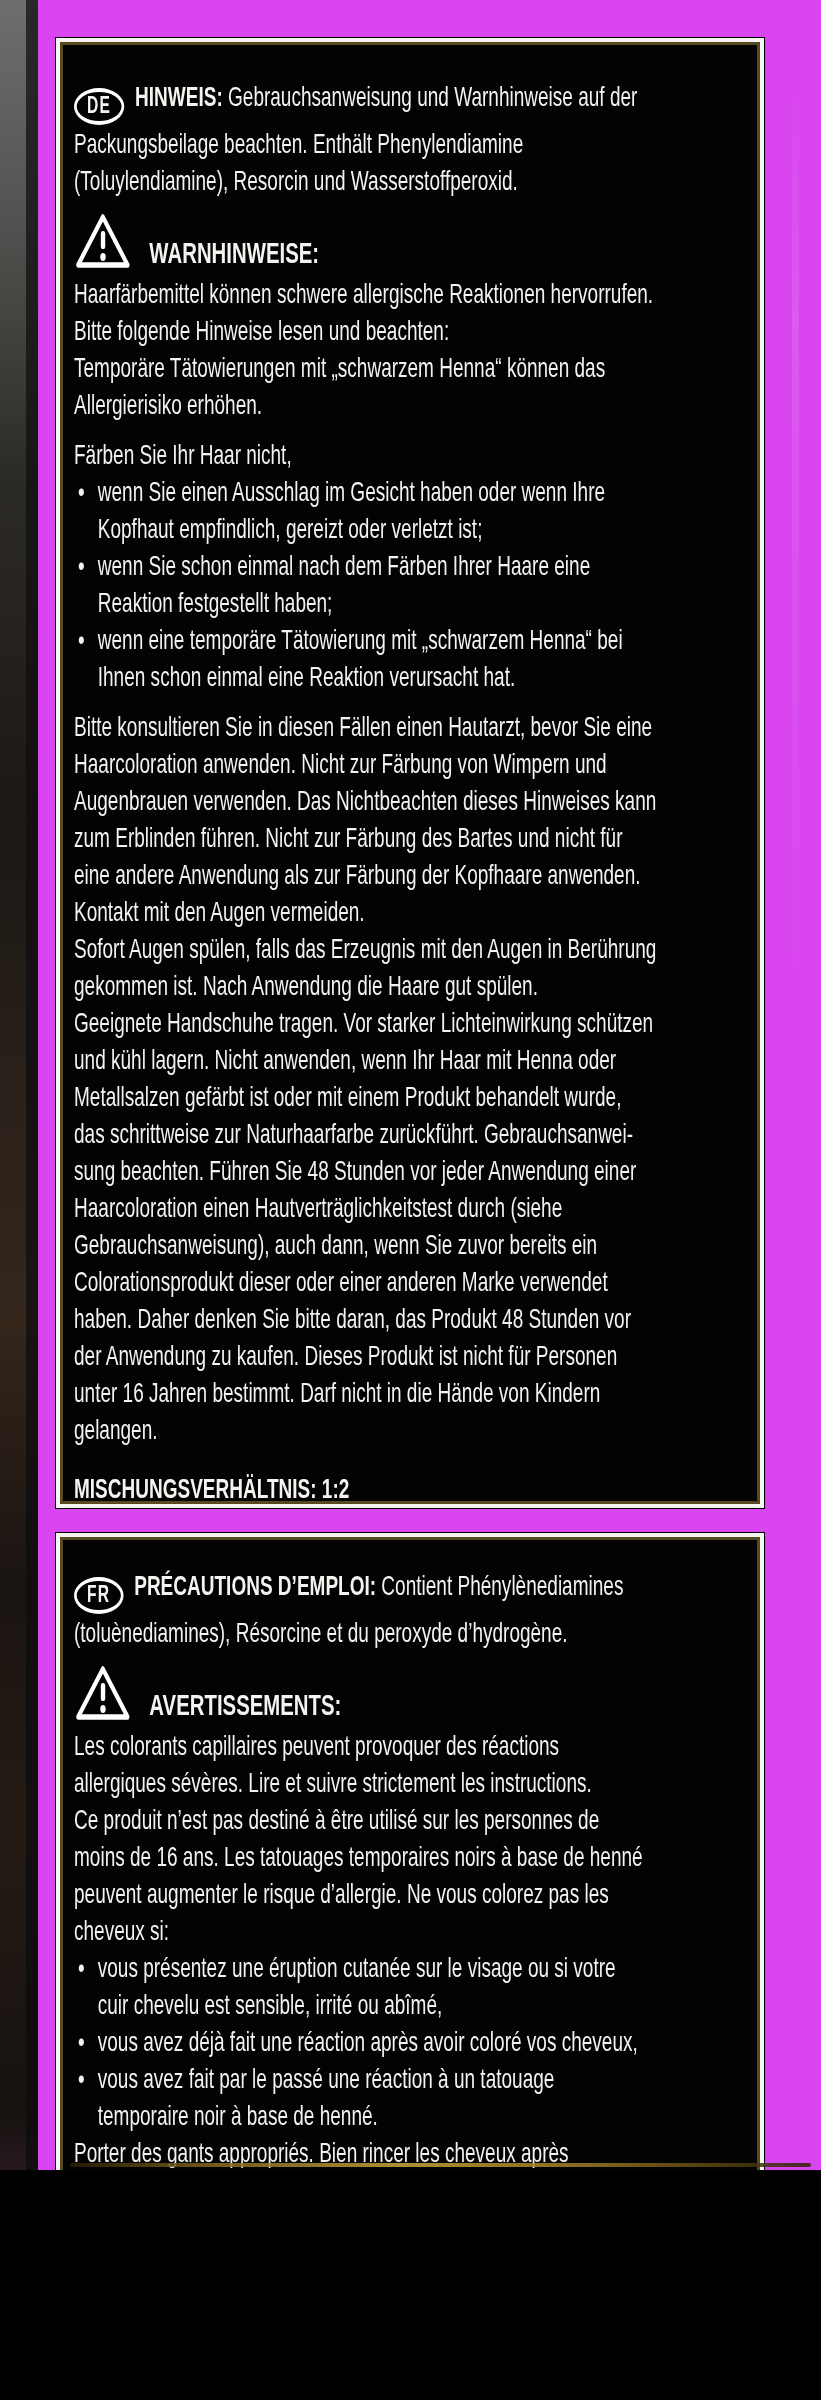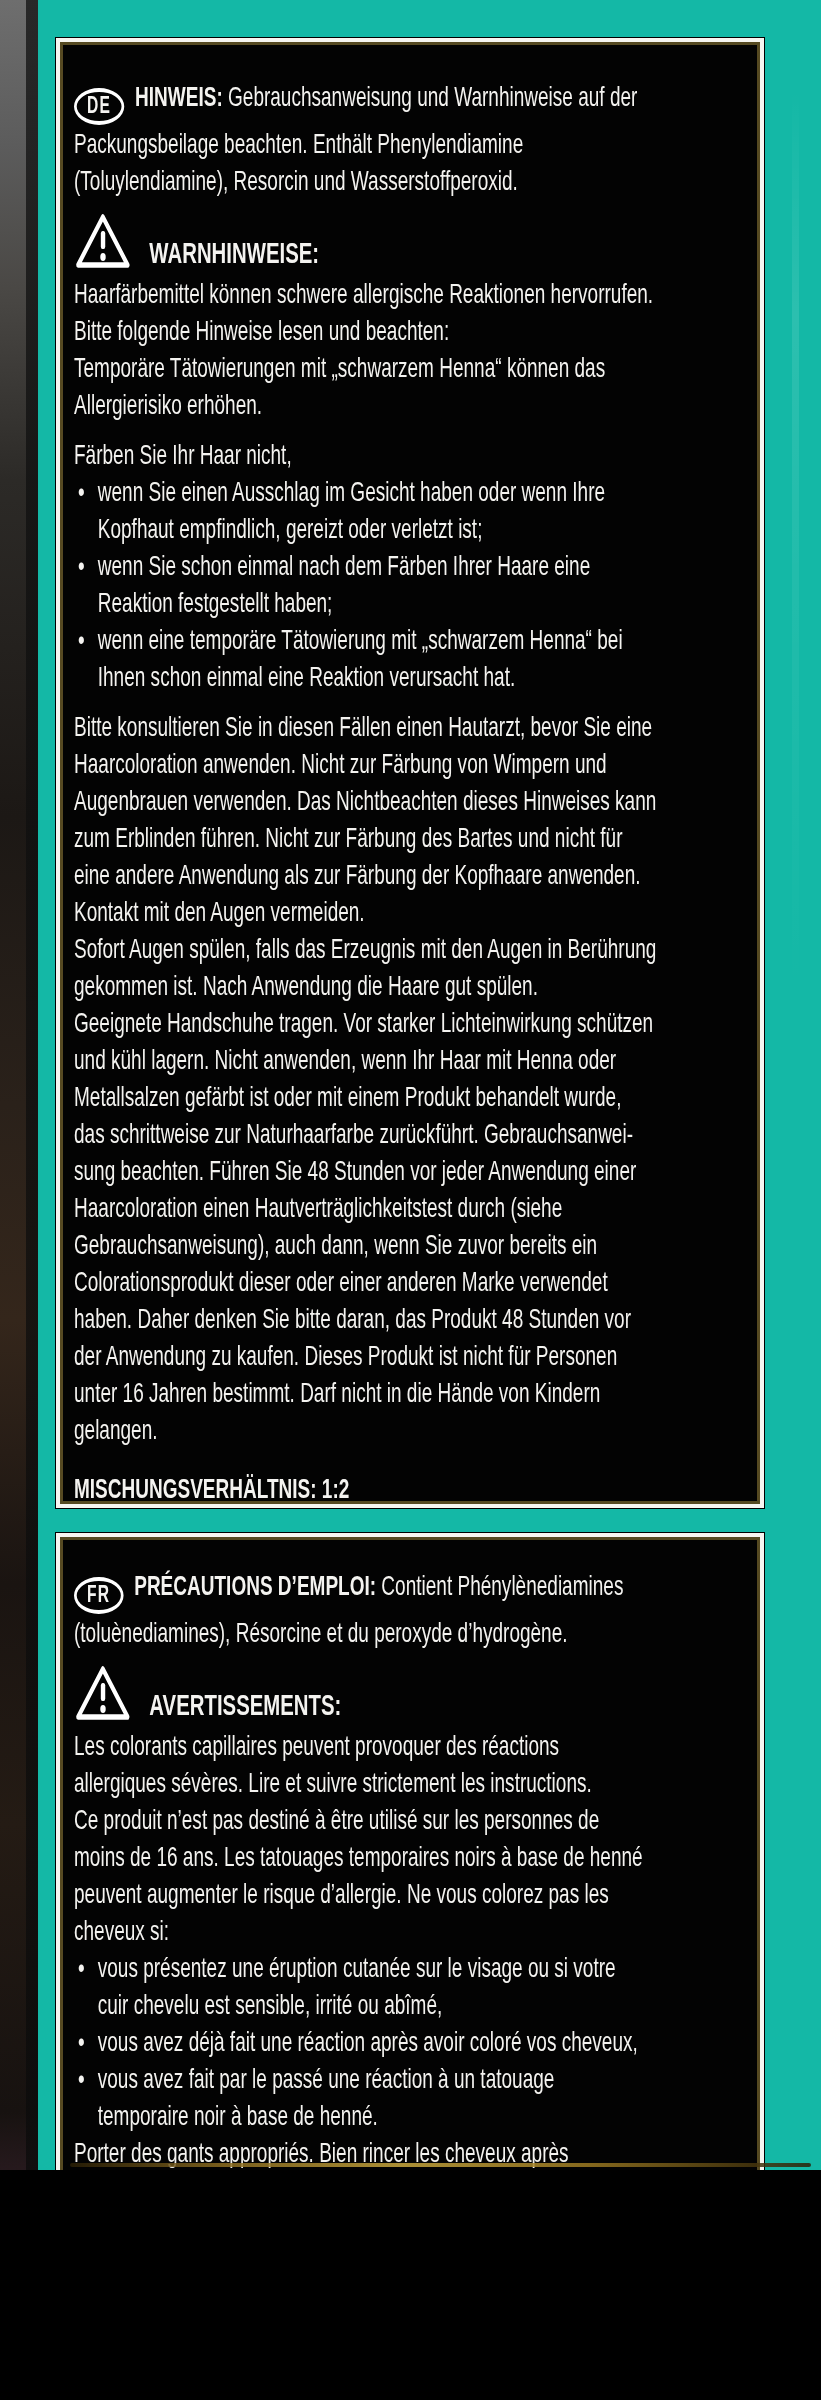--- a/index.html
+++ b/index.html
@@ -1,17 +1,17 @@
 <!DOCTYPE html>
 <html><head>
 <meta charset="utf-8">
 <style>
   html,body{margin:0;padding:0;background:#000;}
   #stage{
-    position:relative;width:821px;height:2170px;background:#14b8a6;overflow:hidden;
+    position:relative;width:821px;height:2170px;background:#d946ef;overflow:hidden;
     font-family:"Liberation Sans","DejaVu Sans",sans-serif;color:#f4f3f0;
   }
   
   .side-strip{
     position:absolute;left:0;top:0;width:38px;height:2400px;
     background:
       linear-gradient(180deg,
         #6e6e6e 0%, #5c5c5c 6%, #4a4845 12%, #2c2a27 20%,
         #1c1815 34%, #2a211a 46%, #34261b 55%, #1a1411 66%,
         #241b14 76%, #171210 88%, #3a232e 93.5%,

